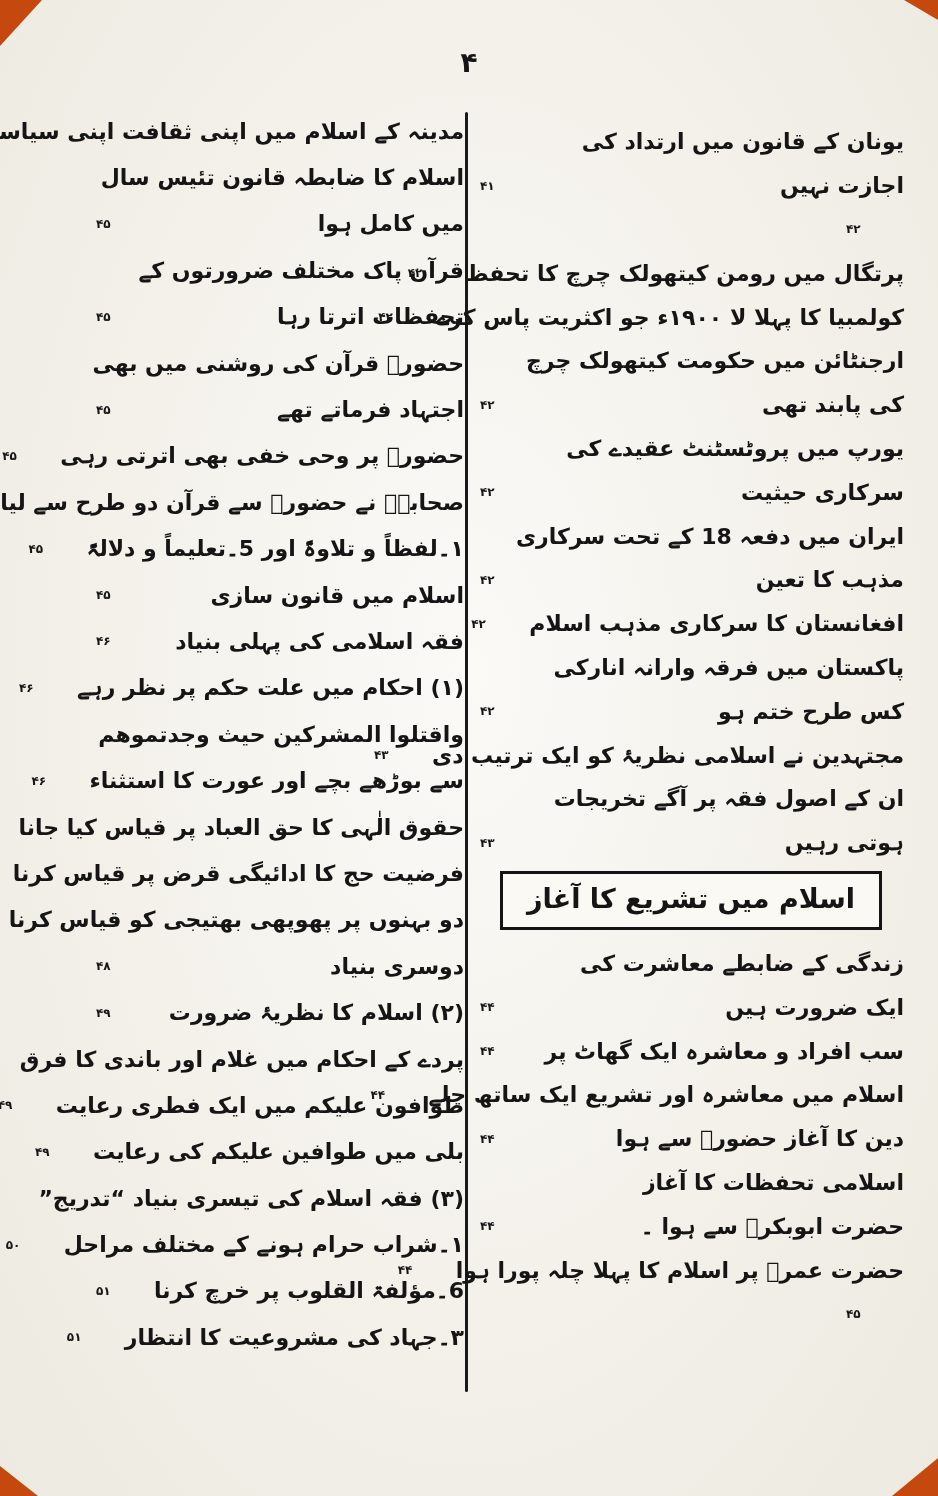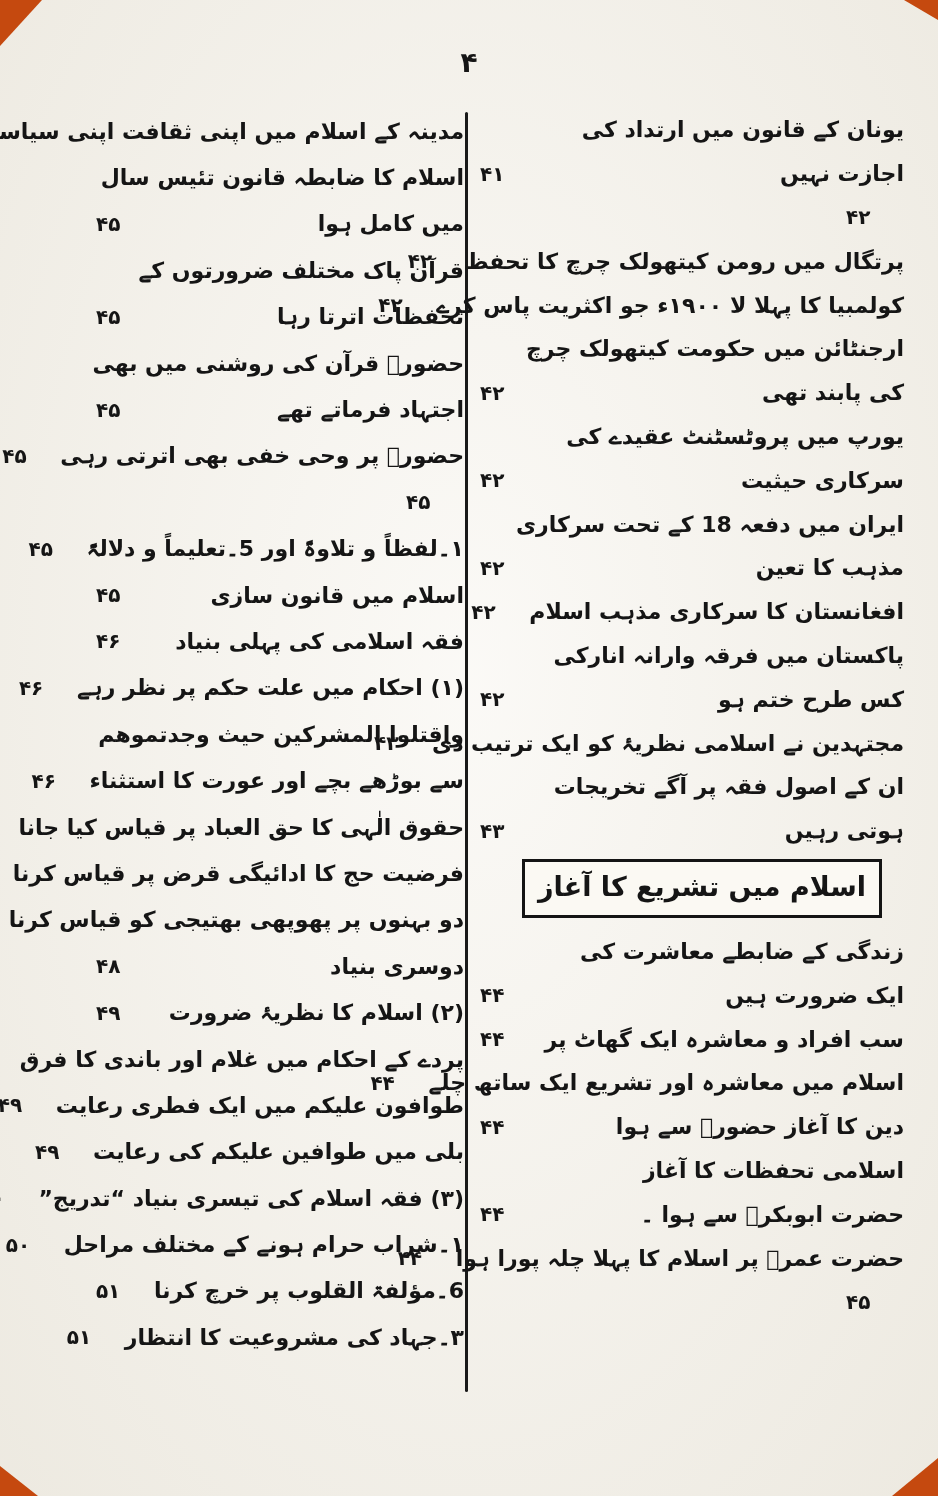--- a/index.html
+++ b/index.html
@@ -45,48 +45,48 @@
     height: 1280px;
     background: #191919;
     border-radius: 2px;
   }
 
   .col {
     position: absolute;
     display: flex;
     flex-direction: column;
   }
-  #toc-column-right { top: 108px; right: 34px;  width: 424px; }
+  #toc-column-right { top: 120px; right: 34px;  width: 424px; }
   #toc-column-left  { top: 108px; left: 96px;   width: 368px; }
 
   .toc-row {
     display: flex;
     justify-content: space-between;
     align-items: center;
   }
   #toc-column-right .toc-row { height: 43.8px; }
   #toc-column-left  .toc-row { height: 46.4px; }
 
   .txt {
     font-size: 22px;
     font-weight: bold;
     white-space: nowrap;
     letter-spacing: 0.2px;
   }
   .num {
-    font-size: 20px;
+    font-size: 12px;
     font-weight: bold;
     min-width: 58px;
     text-align: left;
   }
 
   .heading-box {
     align-self: flex-start;
     border: 3px solid #141414;
-    padding: 9px 13px 13px;
+    padding: 9px 24px 13px;
     margin: 6px 22px 12px 0;
     font-size: 27px;
     font-weight: bold;
     background: #fbf9f3;
   }
 </style>
 </head>
 <body>
 
 <div class="paper-shade"></div>
@@ -231,20 +231,21 @@
     </div>
     <div class="toc-row">
       <span class="txt">اجتہاد فرماتے تھے</span>
       <span class="num">۴۵</span>
     </div>
     <div class="toc-row">
       <span class="txt">حضورؐ پر وحی خفی بھی اترتی رہی</span>
       <span class="num">۴۵</span>
     </div>
     <div class="toc-row">
+      <span class="txt">صحابہؓ نے حضورؐ سے قرآن دو طرح سے لیا</span>
       <span class="num">۴۵</span>
     </div>
     <div class="toc-row">
       <span class="txt">۱۔لفظاً و تلاوۃً اور 5۔تعلیماً و دلالۃً</span>
       <span class="num">۴۵</span>
     </div>
     <div class="toc-row">
       <span class="txt">اسلام میں قانون سازی</span>
       <span class="num">۴۵</span>
     </div>

